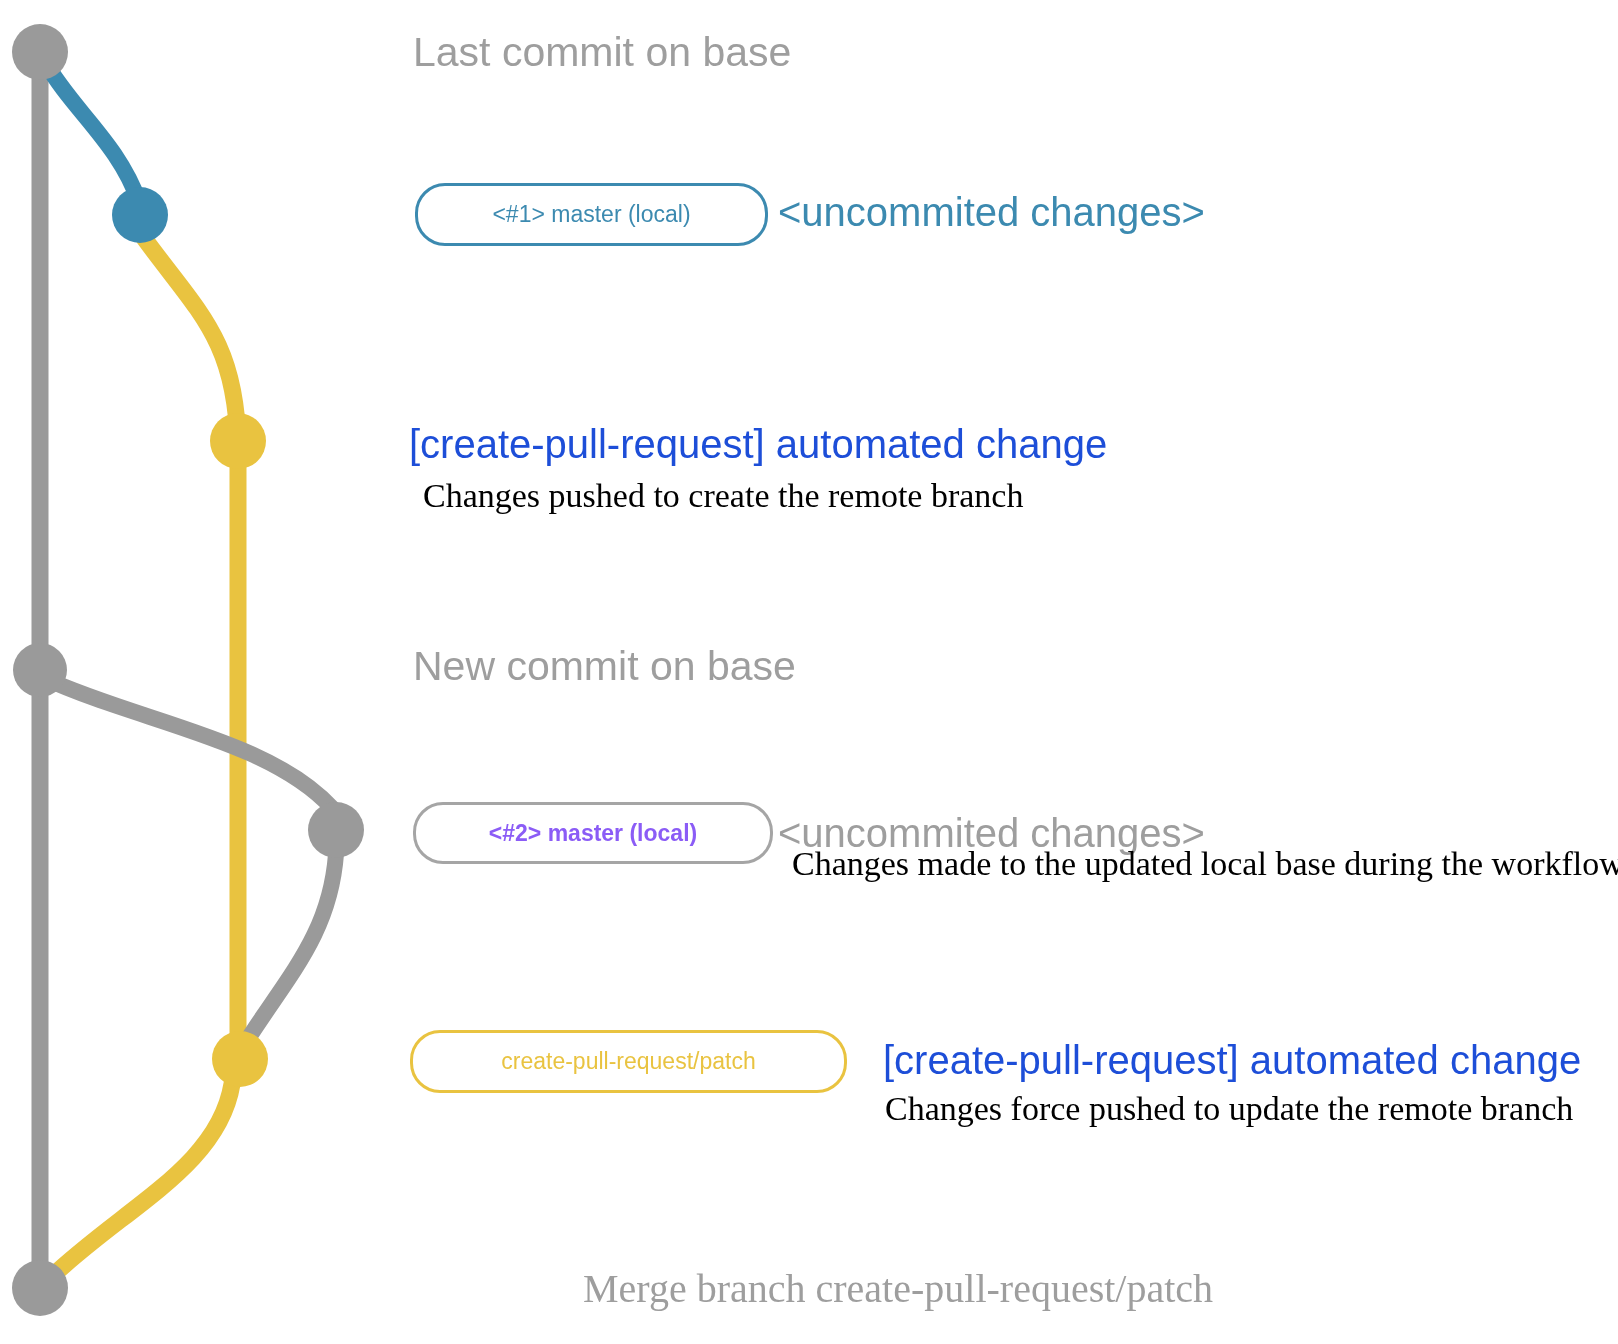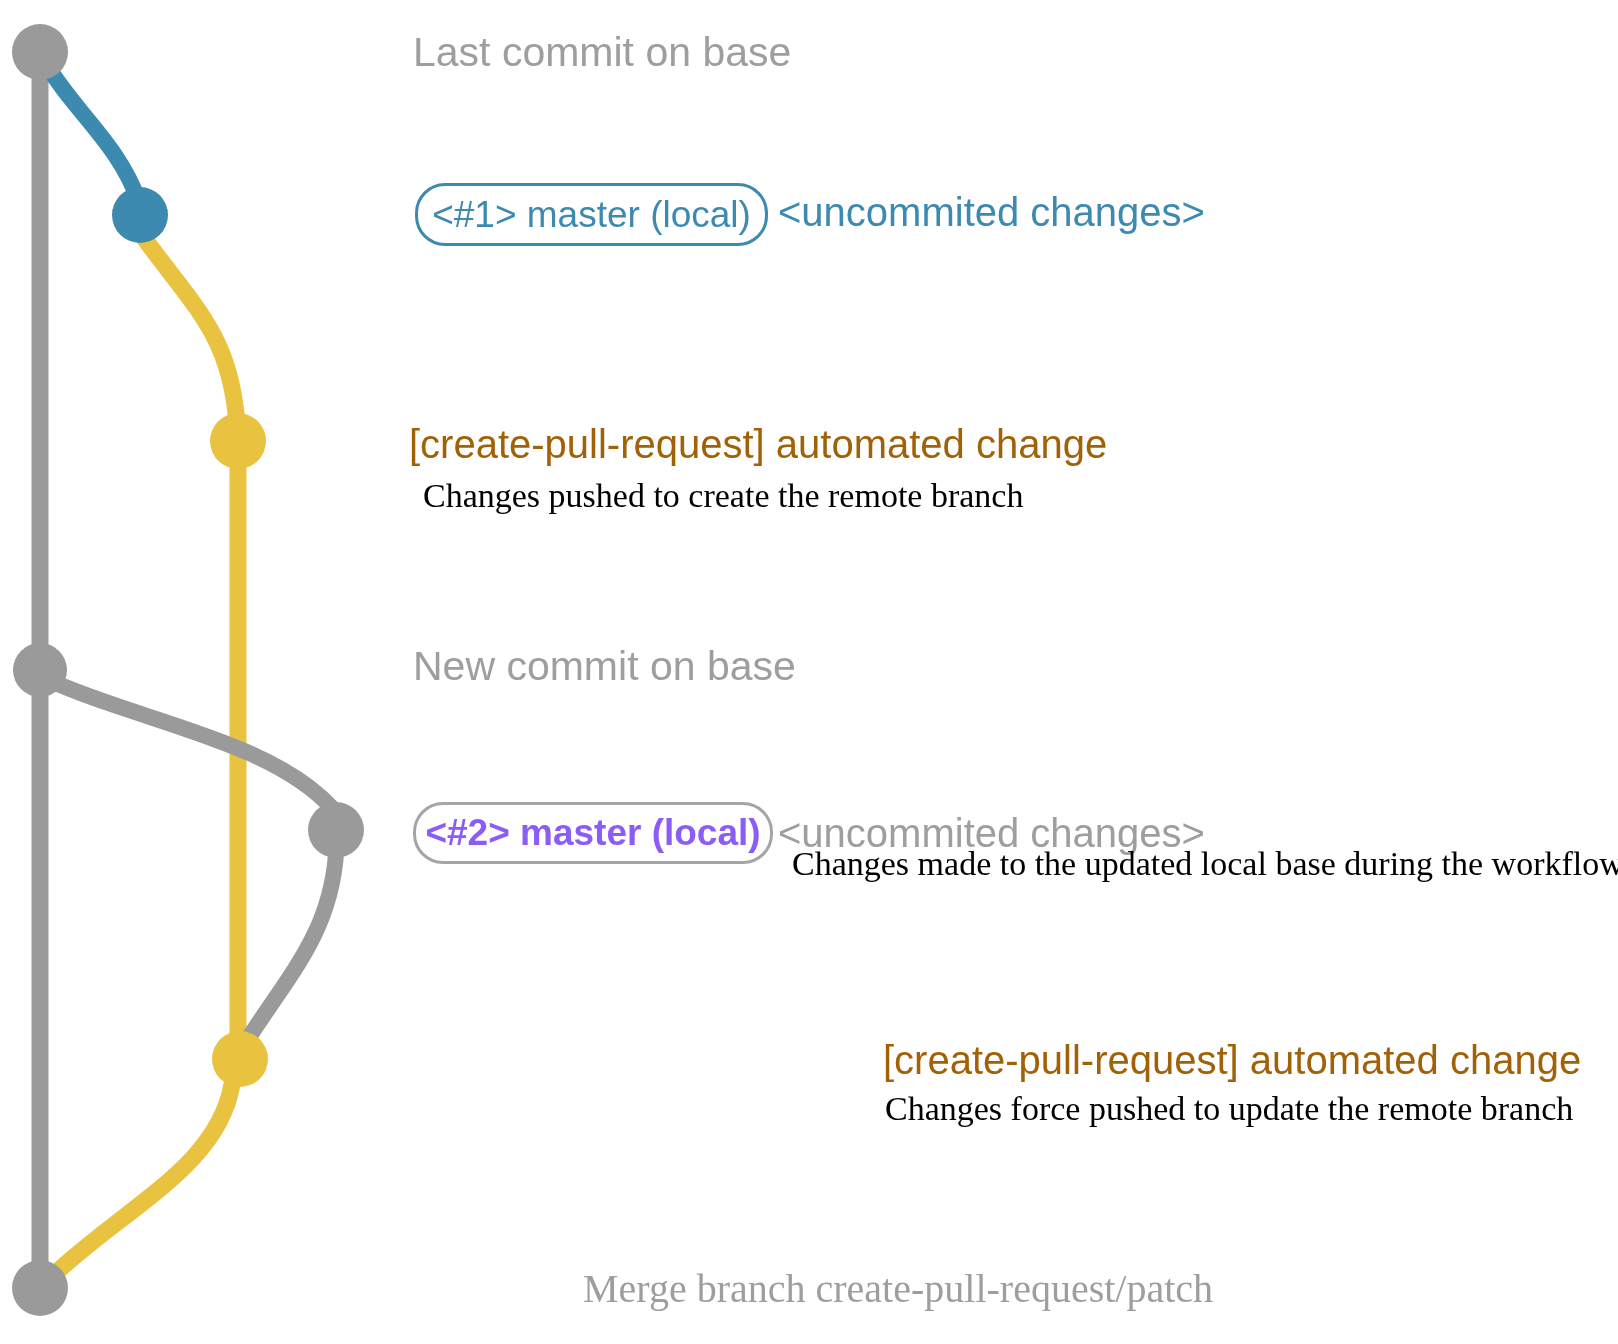--- a/index.html
+++ b/index.html
@@ -37,36 +37,36 @@
     color: #3c8ab0;
   }
   .tag-gray {
     font-size: 40px;
     line-height: 42px;
     color: #9e9e9e;
   }
   .heading-yellow {
     font-size: 40px;
     line-height: 42px;
-    color: #a16207;
+    color: #1d4ed8;
   }
   .desc {
     font-family: "Liberation Serif", serif;
     font-size: 34px;
     line-height: 38px;
     color: #000000;
   }
   .badge {
     position: absolute;
     display: flex;
     align-items: center;
     justify-content: center;
     border-radius: 30px;
     border: 3px solid;
-    font-size: 37px;
+    font-size: 23px;
     white-space: nowrap;
     box-sizing: border-box;
   }
   .badge-blue   { border-color: #3c8ab0; color: #3c8ab0; }
   .badge-gray   { border-color: #a5a5a5; color: #8b5cf6; font-weight: bold; }
   .badge-yellow { border-color: #e9c340; color: #e9c340; }
 </style>
 </head>
 <body>
 
@@ -106,18 +106,21 @@
   <div class="txt desc" style="left:423px; top:477px;">Changes pushed to create the remote branch</div>
 
   <div class="txt title" style="left:413px; top:645px;">New commit on base</div>
 
   <div class="badge badge-gray" style="left:413px; top:802px; width:360px; height:62px;">
     <span>&lt;#2&gt; master (local)</span>
   </div>
   <div class="txt tag-gray" style="left:778px; top:812px;">&lt;uncommited changes&gt;</div>
   <div class="txt desc" style="left:792px; top:845px;">Changes made to the updated local base during the workflow</div>
 
+  <div class="badge badge-yellow" style="left:410px; top:1030px; width:437px; height:63px;">
+    <span>create-pull-request/patch</span>
+  </div>
   <div class="txt heading-yellow" style="left:883px; top:1039px;">[create-pull-request] automated change</div>
   <div class="txt desc" style="left:885px; top:1090px;text-align:center;">Changes force pushed to update the remote branch</div>
 
   <div class="txt tag-gray" style="left:583px; top:1268px;font-family:Liberation Serif, serif;">Merge branch create-pull-request/patch</div>
 
 </div>
 
 </body></html>

